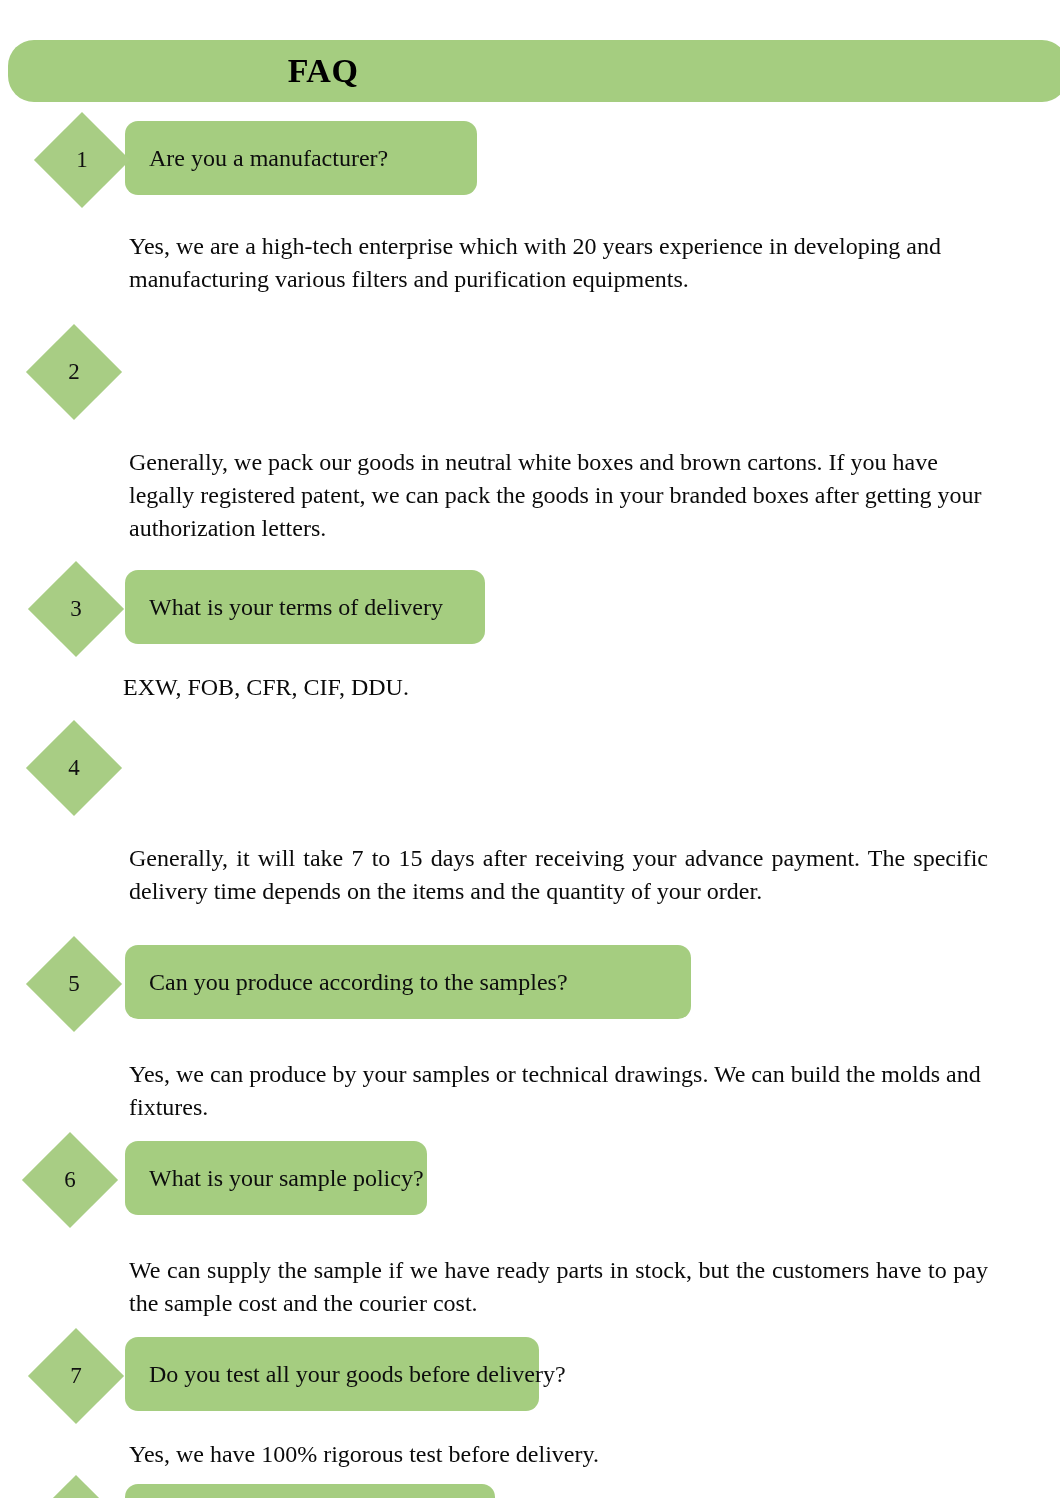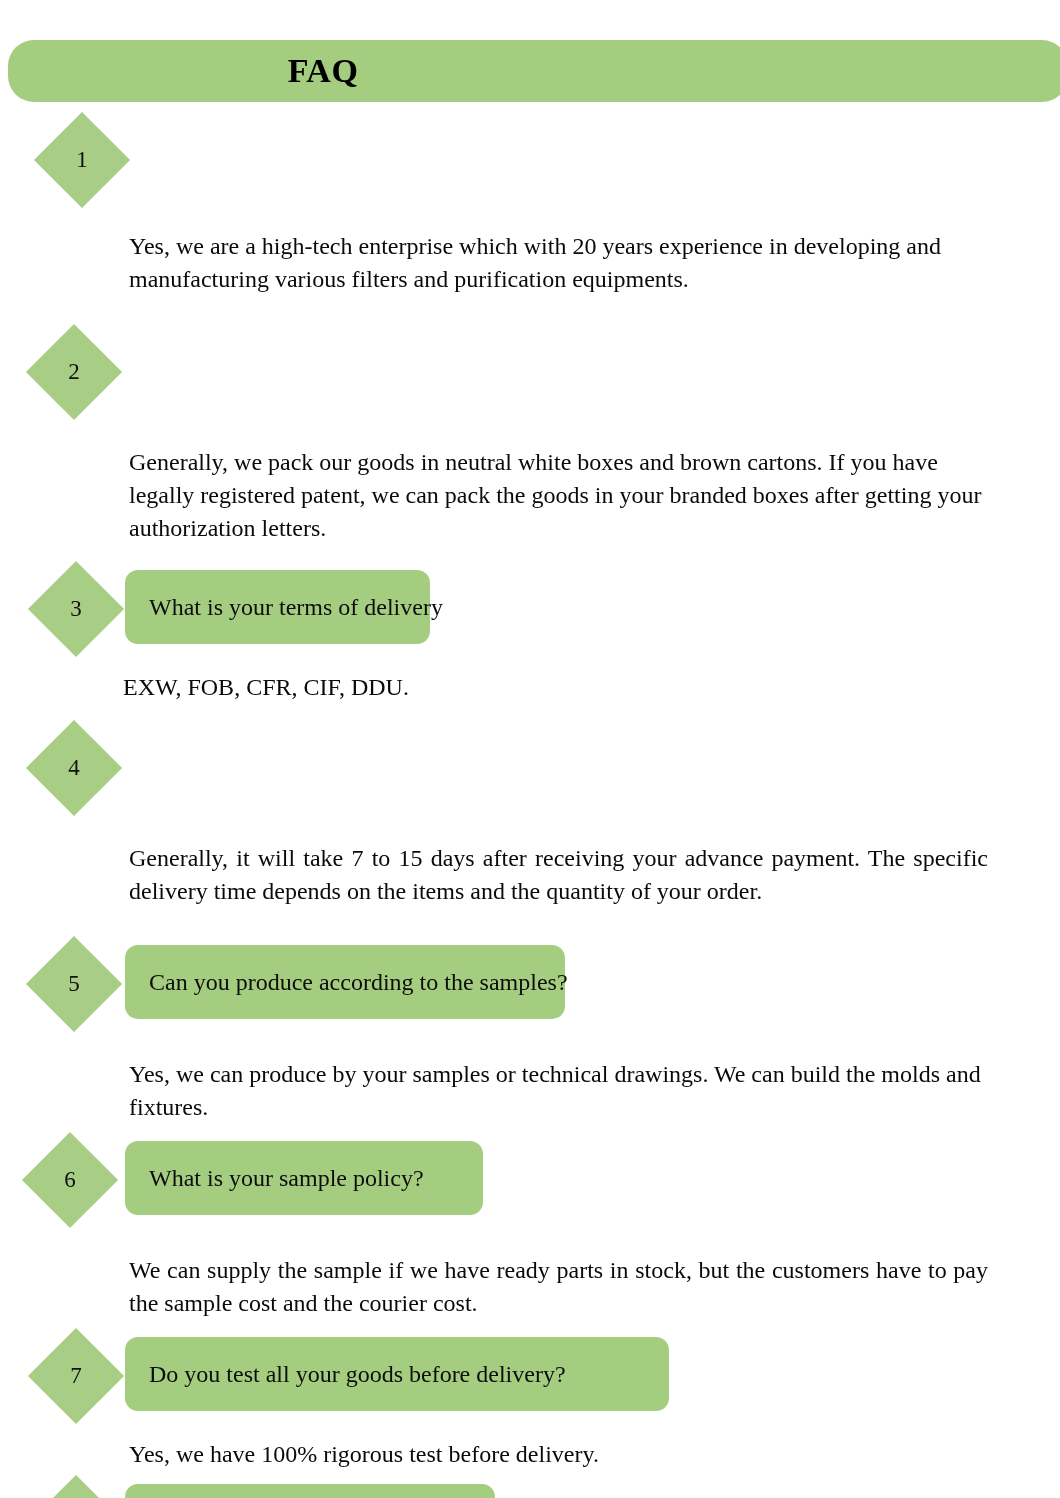--- a/index.html
+++ b/index.html
@@ -134,20 +134,23 @@
 <div class="header-bar">
   <div class="header-title">FAQ</div>
 </div>
 
 <div class="faq-list">
 
   <div class="faq-item">
     <div class="q-row">
       <div class="diamond"></div>
       <div class="diamond-num">1</div>
+      <div class="q-pill" style="width:352px;">
+        <div class="q-text">Are you a manufacturer?</div>
+      </div>
     </div>
     <div class="gap-a"></div>
     <p class="answer">Yes, we are a high-tech enterprise which with 20 years experience in developing and manufacturing various filters and purification equipments.</p>
   </div>
 
   <div class="gap-d"></div>
 
   <div class="faq-item">
     <div class="q-row">
       <div class="diamond" style="left:40px;"></div>
@@ -156,21 +159,21 @@
     <div class="gap-b"></div>
     <p class="answer">Generally, we pack our goods in neutral white boxes and brown cartons. If you have legally registered patent, we can pack the goods in your branded boxes after getting your authorization letters.</p>
   </div>
 
   <div class="gap-e"></div>
 
   <div class="faq-item">
     <div class="q-row">
       <div class="diamond" style="left:42px;"></div>
       <div class="diamond-num" style="left:42px;">3</div>
-      <div class="q-pill" style="width:305px;text-decoration:underline;">
+      <div class="q-pill" style="width:360px;text-decoration:underline;">
         <div class="q-text">What is your terms of delivery</div>
       </div>
     </div>
     <div class="gap-c"></div>
     <p class="answer indent">EXW, FOB, CFR, CIF, DDU.</p>
   </div>
 
   <div class="gap-e"></div>
 
   <div class="faq-item">
@@ -181,49 +184,49 @@
     <div class="gap-b"></div>
     <p class="answer justify">Generally, it will take 7 to 15 days after receiving your advance payment. The specific delivery time depends on the items and the quantity of your order.</p>
   </div>
 
   <div class="gap-d"></div>
 
   <div class="faq-item">
     <div class="q-row">
       <div class="diamond" style="left:40px;"></div>
       <div class="diamond-num" style="left:40px;">5</div>
-      <div class="q-pill" style="width:440px;">
+      <div class="q-pill" style="width:566px;">
         <div class="q-text">Can you produce according to the samples?</div>
       </div>
     </div>
     <div class="gap-b"></div>
     <p class="answer">Yes, we can produce by your samples or technical drawings. We can build the molds and fixtures.</p>
   </div>
 
   <div class="gap-f"></div>
 
   <div class="faq-item">
     <div class="q-row">
       <div class="diamond" style="left:36px;"></div>
       <div class="diamond-num" style="left:36px;">6</div>
-      <div class="q-pill" style="width:358px;">
+      <div class="q-pill" style="width:302px;">
         <div class="q-text">What is your sample policy?</div>
       </div>
     </div>
     <div class="gap-b"></div>
     <p class="answer justify">We can supply the sample if we have ready parts in stock, but the customers have to pay the sample cost and the courier cost.</p>
   </div>
 
   <div class="gap-f"></div>
 
   <div class="faq-item">
     <div class="q-row">
       <div class="diamond" style="left:42px;"></div>
       <div class="diamond-num" style="left:42px;">7</div>
-      <div class="q-pill" style="width:544px;">
+      <div class="q-pill" style="width:414px;">
         <div class="q-text">Do you test all your goods before delivery?</div>
       </div>
     </div>
     <div class="gap-c"></div>
     <p class="answer">Yes, we have 100% rigorous test before delivery.</p>
   </div>
 
   <div class="gap-g"></div>
 
   <div class="faq-item">

